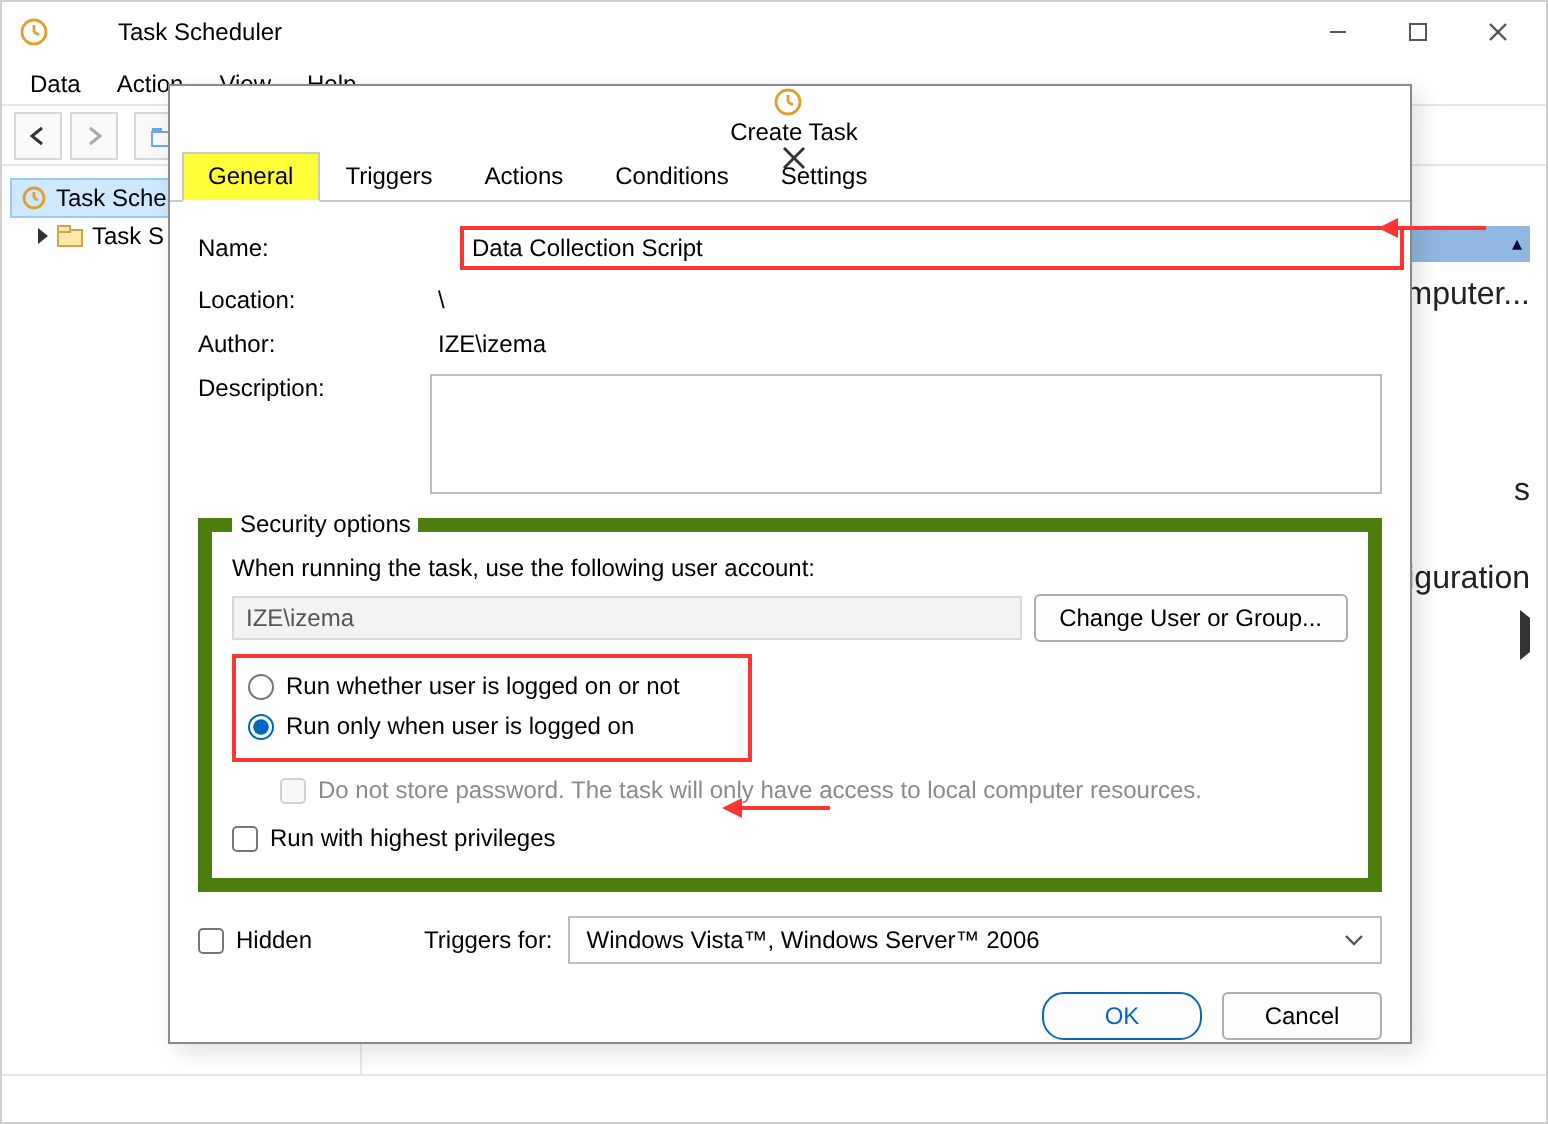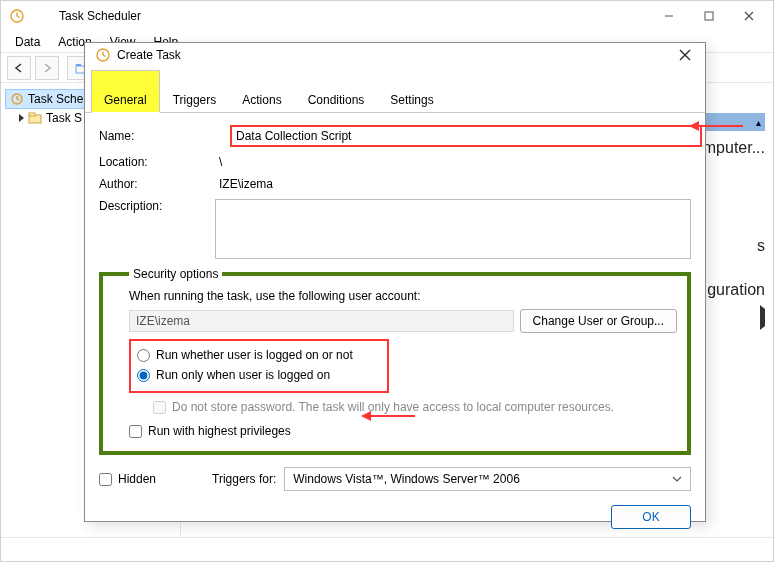--- a/index.html
+++ b/index.html
@@ -62,30 +62,30 @@
   .dialog {
     position:absolute;
     left: 84px; top: 42px;
     width: 622px; height: 480px;
     background:#fff;
     border:1px solid #8a8a8a;
     box-shadow: 4px 4px 12px rgba(0,0,0,.12);
     display:flex; flex-direction:column;
   }
   .dlg-title {
-    height:30px; display:flex; align-items:center; padding:0 6px 0 10px;
+    height:30px; display:flex; align-items:center; padding:0 6px 0 10px;flex-direction:column;
   }
   .dlg-title .title-text { flex:1; font-size:12px;}
   .dlg-close { width:28px; height:24px; display:flex; align-items:center; justify-content:center;}
   .tabs {
     display:flex; padding: 2px 6px 0 6px; border-bottom:1px solid #c9c9c9;
     gap:0;
   }
   .tab {
-    padding: 22px 12px 5px 12px;
+    padding: 4px 12px 5px 12px;
     border:1px solid transparent;
     border-bottom:none;
     position:relative; top:1px;
     background:transparent;
   }
   .tab.active {
     border-color:#c9c9c9; border-bottom:1px solid #fff;
     background:#fff;
   }
   .tab.highlight { background:#ffff39; }
@@ -96,21 +96,21 @@
   .name-input {
     width:100%; height:22px;
     border:2px solid #ff3535; padding:1px 4px;
     font: inherit;
     margin-left: 11px;
   }
   .desc-box {
     width: 503px; height: 60px; border:1px solid #bdbdbd; background:#fff;
   }
   fieldset.security {
-    border:4px solid #4d7c0f; margin:6px 0 6px 0; padding: 8px 10px 10px 26px;
+    border:7px solid #4d7c0f; margin:6px 0 6px 0; padding: 8px 10px 10px 10px;
   }
   fieldset.security legend { padding: 0 4px; font-size:12px;}
   .acct-row { display:flex; align-items:center; gap:6px; margin:6px 0;}
   .acct-box {
     flex:1; height:22px; background:#f3f3f3; border:1px solid #d8d8d8;
     display:flex; align-items:center; padding:0 6px; color:#555;
   }
   .btn {
     height:24px; padding: 0 12px; border:1px solid #adadad; background:#fdfdfd;
     border-radius:3px; font:inherit; cursor:default;
@@ -126,21 +126,21 @@
   .hidden-row { display:flex; align-items:center; gap:8px; padding: 6px 0 2px 0;}
   .config-select {
     flex:1; height:24px; border:1px solid #bdbdbd; background:#fff;
     display:flex; align-items:center; justify-content:space-between;
     padding: 0 8px;
   }
   .dlg-buttons {
     display:flex; justify-content:flex-end; gap:10px;
     padding: 6px 14px 12px 14px;
   }
-  .btn.primary { border-color:#0a64bf; color:#0a64bf; width:80px;}
+  .btn.primary { border-color:#0a64bf; color:#0a64bf; width:80px;border-radius:11px;}
   .btn.plain { width:80px;}
   svg { display:block;}
   
   .arrow { position:absolute; pointer-events:none;}
   .clock-icon circle{ fill:none; stroke:#e0a030; stroke-width:1.4;}
   .clock-icon line{ stroke:#e0a030; stroke-width:1.4;}
   .triangle-right { width:0;height:0;border-top:4px solid transparent;border-bottom:4px solid transparent;border-left:5px solid #333;}
 </style>
 </head>
 <body>
@@ -339,14 +339,15 @@
       <polygon points="0,7 10,2 10,12" fill="#ff3535"></polygon>
     </svg>
     <svg class="arrow" style="left:276px; top:296px;" width="54" height="14">
       <line x1="54" y1="7" x2="8" y2="7" stroke="#ff3535" stroke-width="2"></line>
       <polygon points="0,7 10,2 10,12" fill="#ff3535"></polygon>
     </svg>
   </div>
 
   <div class="dlg-buttons">
     <button class="btn primary">OK</button>
+    <button class="btn plain">Cancel</button>
   </div>
 </div>
 
 </body></html>

